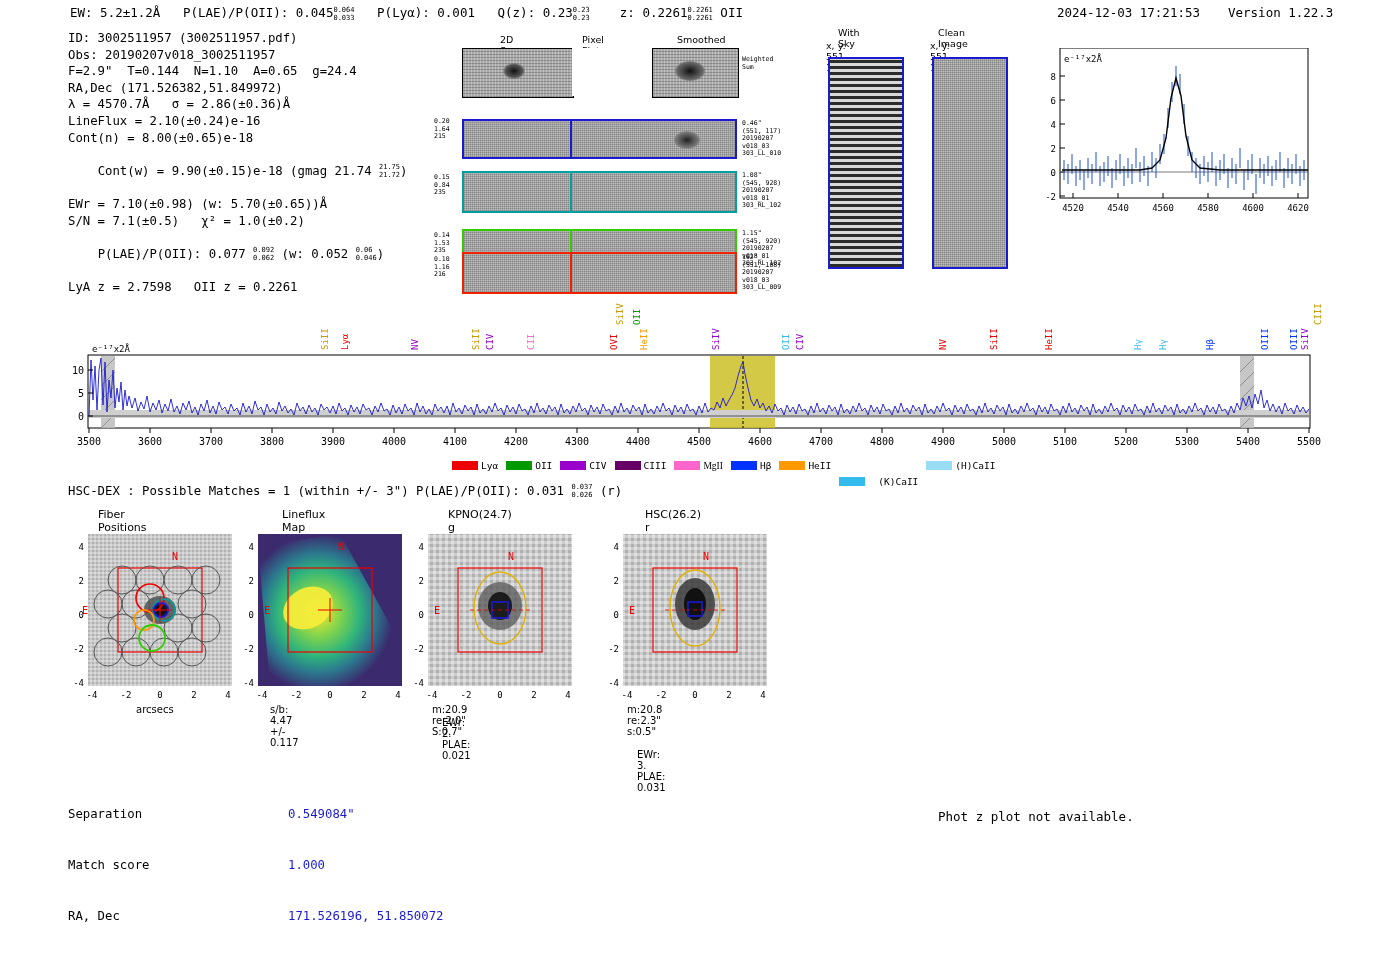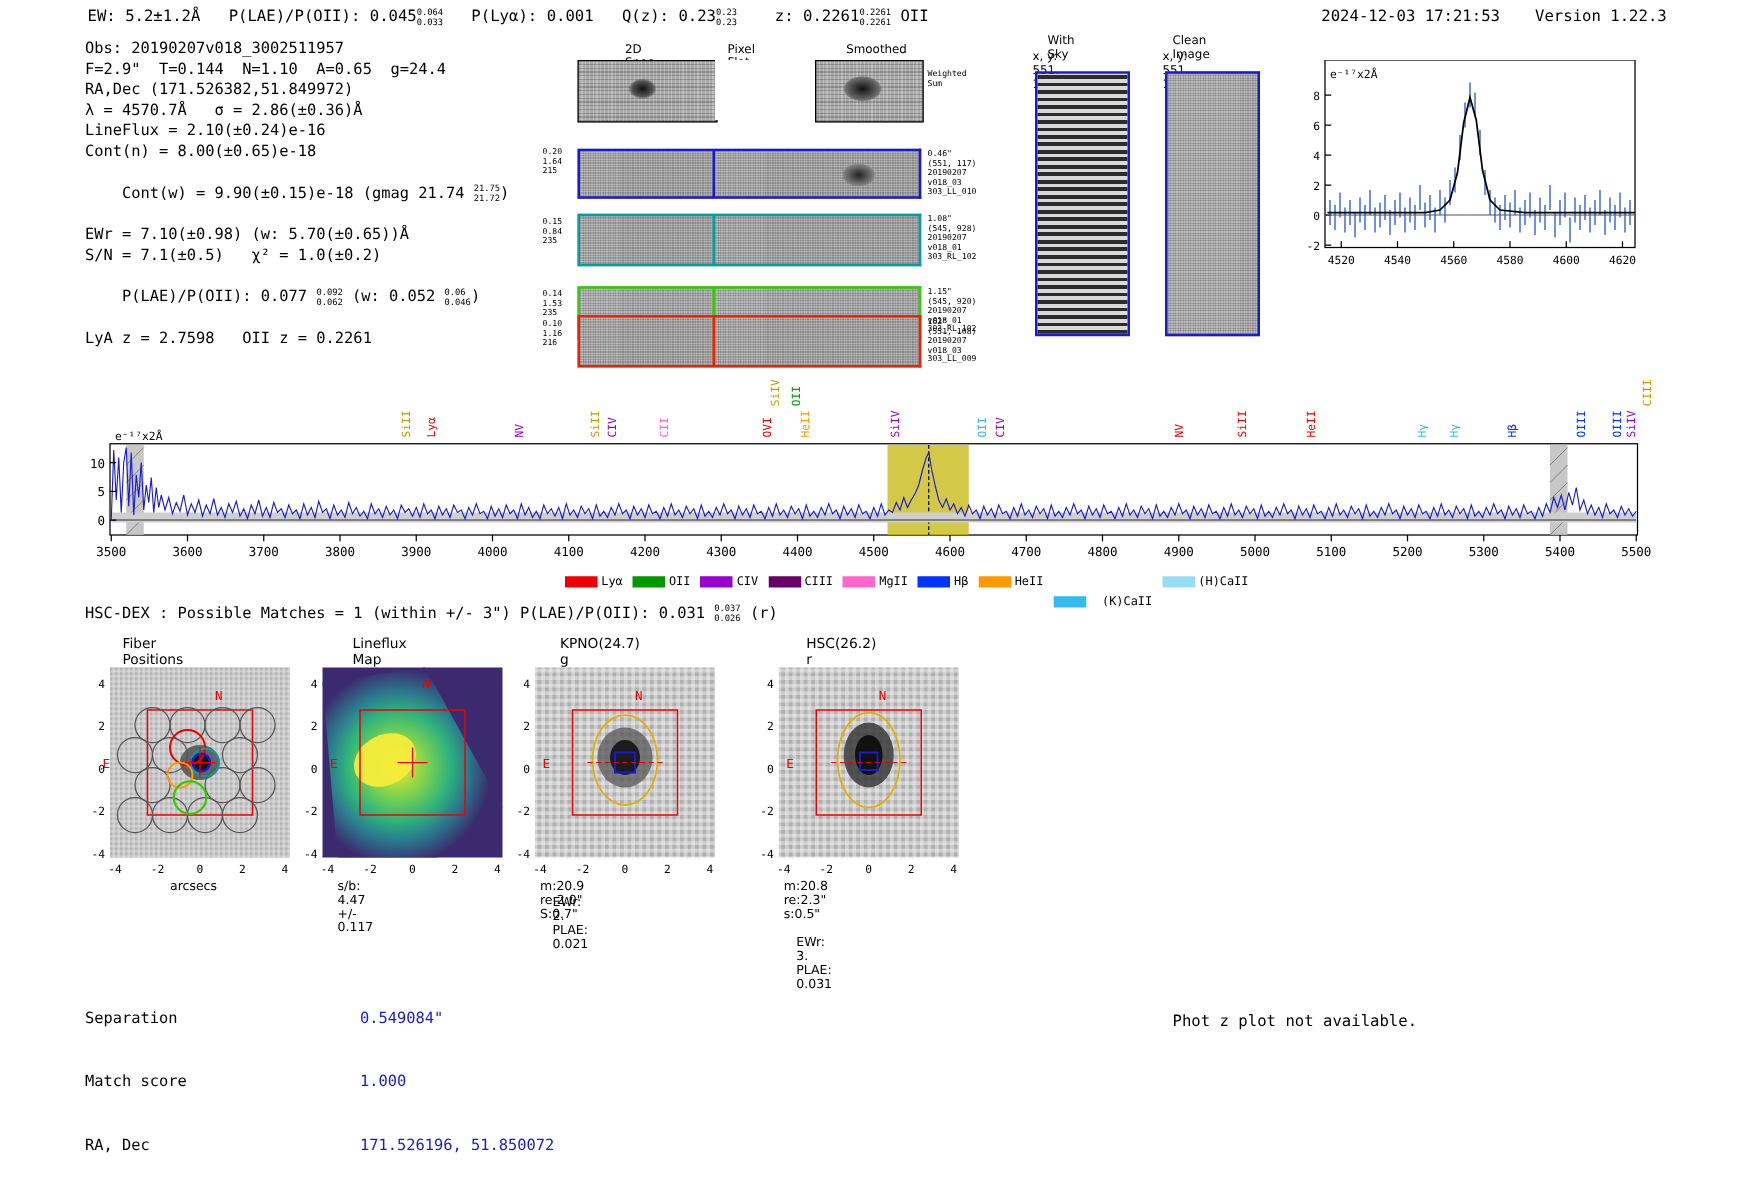--- a/index.html
+++ b/index.html
@@ -43,20 +43,21 @@
   &nbsp;&nbsp;
   <span>z:</span>
   <span>0.2261</span><span class="frac"><span>0.2261</span><span>0.2261</span></span>
   <span>OII</span>
 </div>
 
 <div class="abs hdr mono" style="left:1057px; top:5px;">2024-12-03 17:21:53</div>
 <div class="abs hdr mono" style="left:1228px; top:5px;">Version 1.22.3</div>
 
 <div class="abs" style="left:68px; top:30px;">
+  <div class="infoline">ID: 3002511957 (3002511957.pdf)</div>
   <div class="infoline">Obs: 20190207v018_3002511957</div>
   <div class="infoline">F=2.9"  T=0.144  N=1.10  A=0.65  g=24.4</div>
   <div class="infoline">RA,Dec (171.526382,51.849972)</div>
   <div class="infoline">λ = 4570.7Å   σ = 2.86(±0.36)Å</div>
   <div class="infoline">LineFlux = 2.10(±0.24)e-16</div>
   <div class="infoline">Cont(n) = 8.00(±0.65)e-18</div>
   <div class="infoline">
     <span>Cont(w) = 9.90(±0.15)e-18 (gmag 21.74 </span><span class="frac"><span>21.75</span><span>21.72</span></span><span>)</span>
   </div>
   <div class="infoline">EWr = 7.10(±0.98) (w: 5.70(±0.65))Å</div>
@@ -439,21 +440,21 @@
   <span style="display:inline-flex;align-items:center;gap:3px;">
       <span style="display:inline-block;width:26px;height:9px;background:#9900cc;"></span>
       <span class="mono" style="font-size:9.5px;">CIV</span>
     </span>
   <span style="display:inline-flex;align-items:center;gap:3px;">
       <span style="display:inline-block;width:26px;height:9px;background:#660066;"></span>
       <span class="mono" style="font-size:9.5px;">CIII</span>
     </span>
   <span style="display:inline-flex;align-items:center;gap:3px;">
       <span style="display:inline-block;width:26px;height:9px;background:#ff66cc;"></span>
-      <span class="mono" style="font-size:9.5px;">MgII</span>
+      <span class="mono" style="font-size:9.5px;font-family:Liberation Serif, serif;">MgII</span>
     </span>
   <span style="display:inline-flex;align-items:center;gap:3px;">
       <span style="display:inline-block;width:26px;height:9px;background:#0033ff;"></span>
       <span class="mono" style="font-size:9.5px;">Hβ</span>
     </span>
   <span style="display:inline-flex;align-items:center;gap:3px;">
       <span style="display:inline-block;width:26px;height:9px;background:#ff9900;"></span>
       <span class="mono" style="font-size:9.5px;">HeII</span>
     </span>
   <span style="display:inline-flex;align-items:center;gap:13px;margin-top:32px;">

